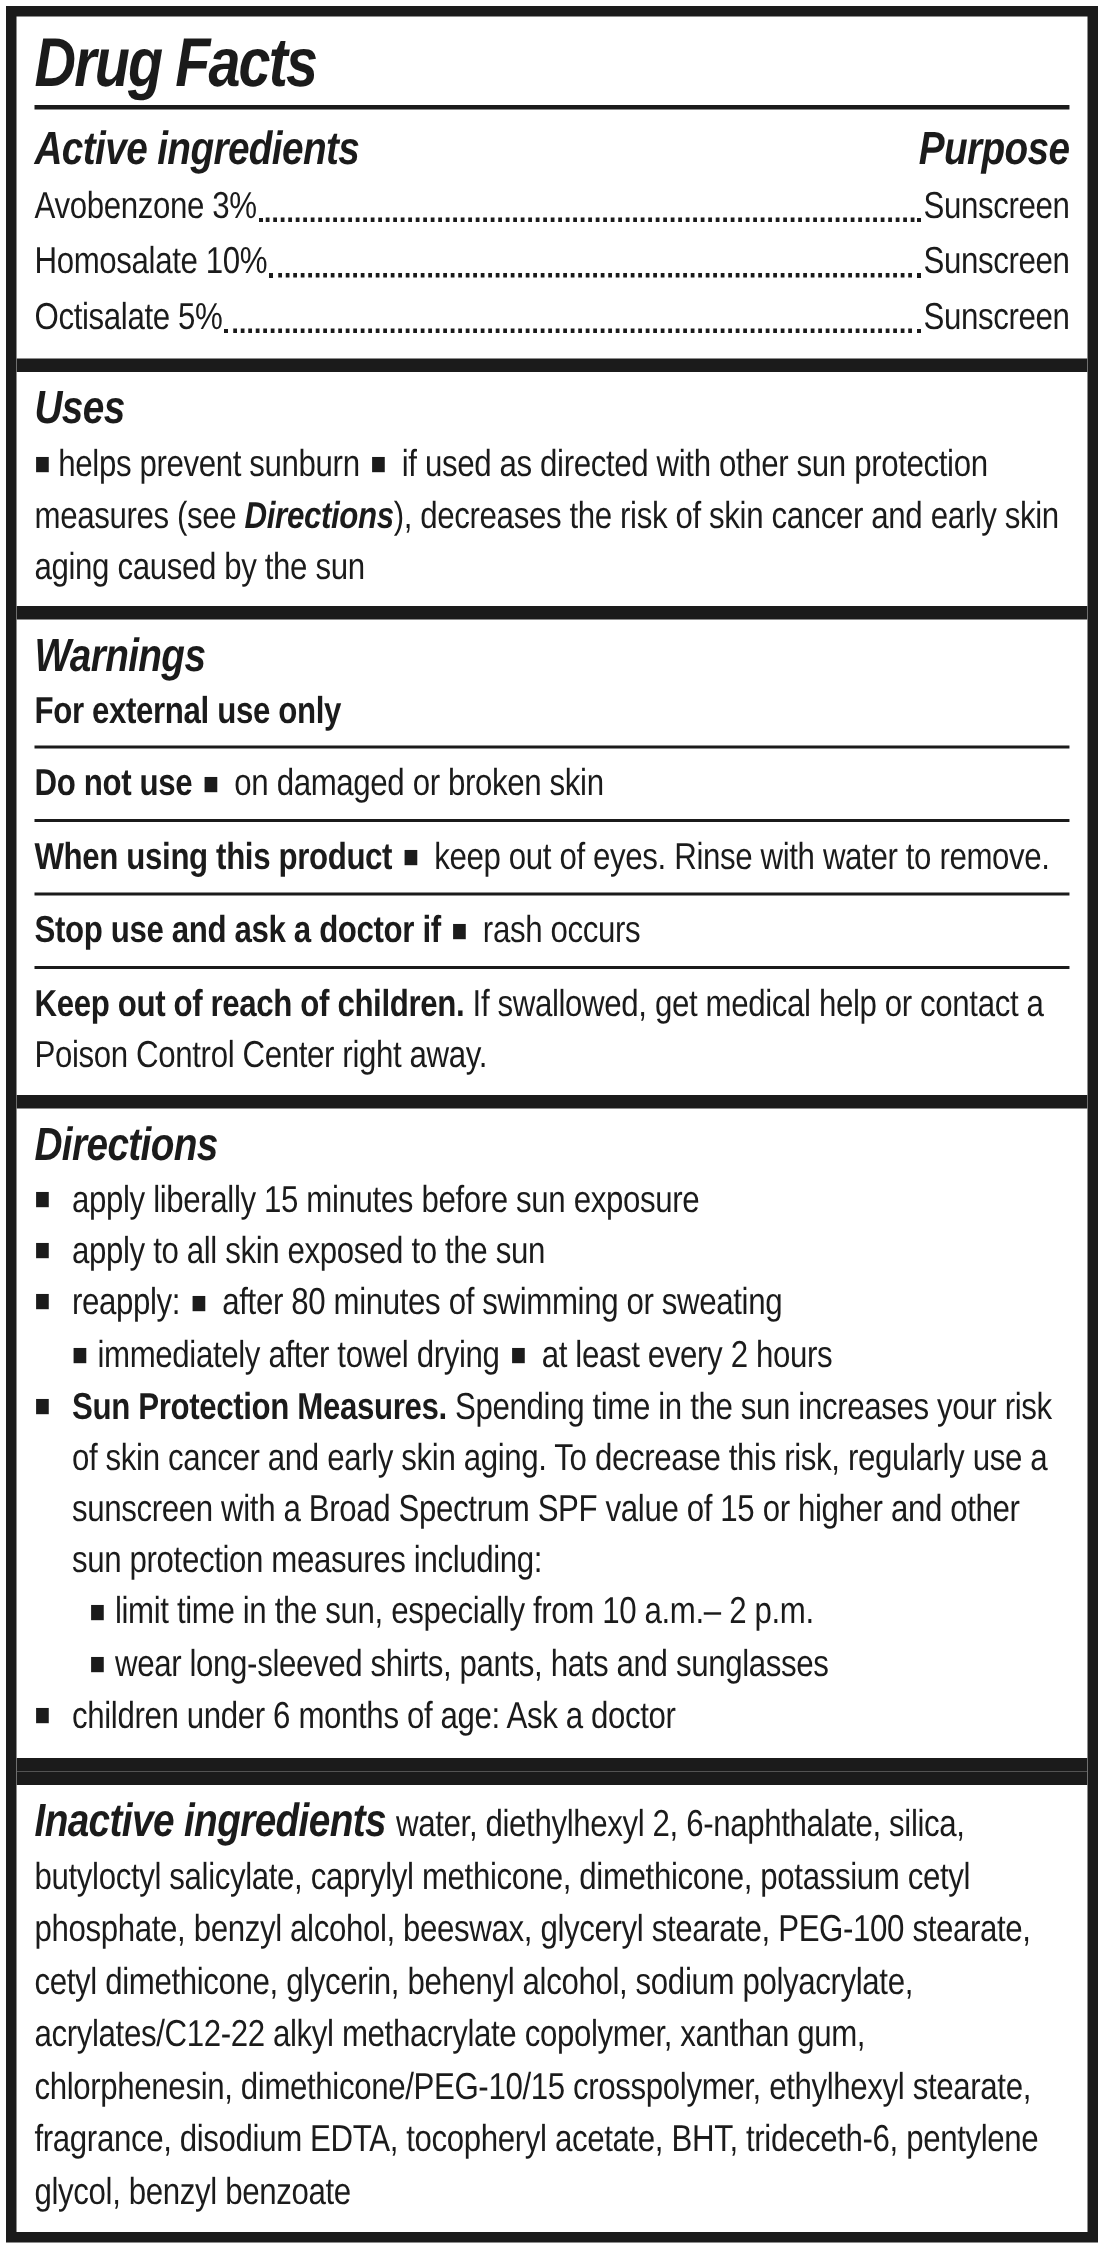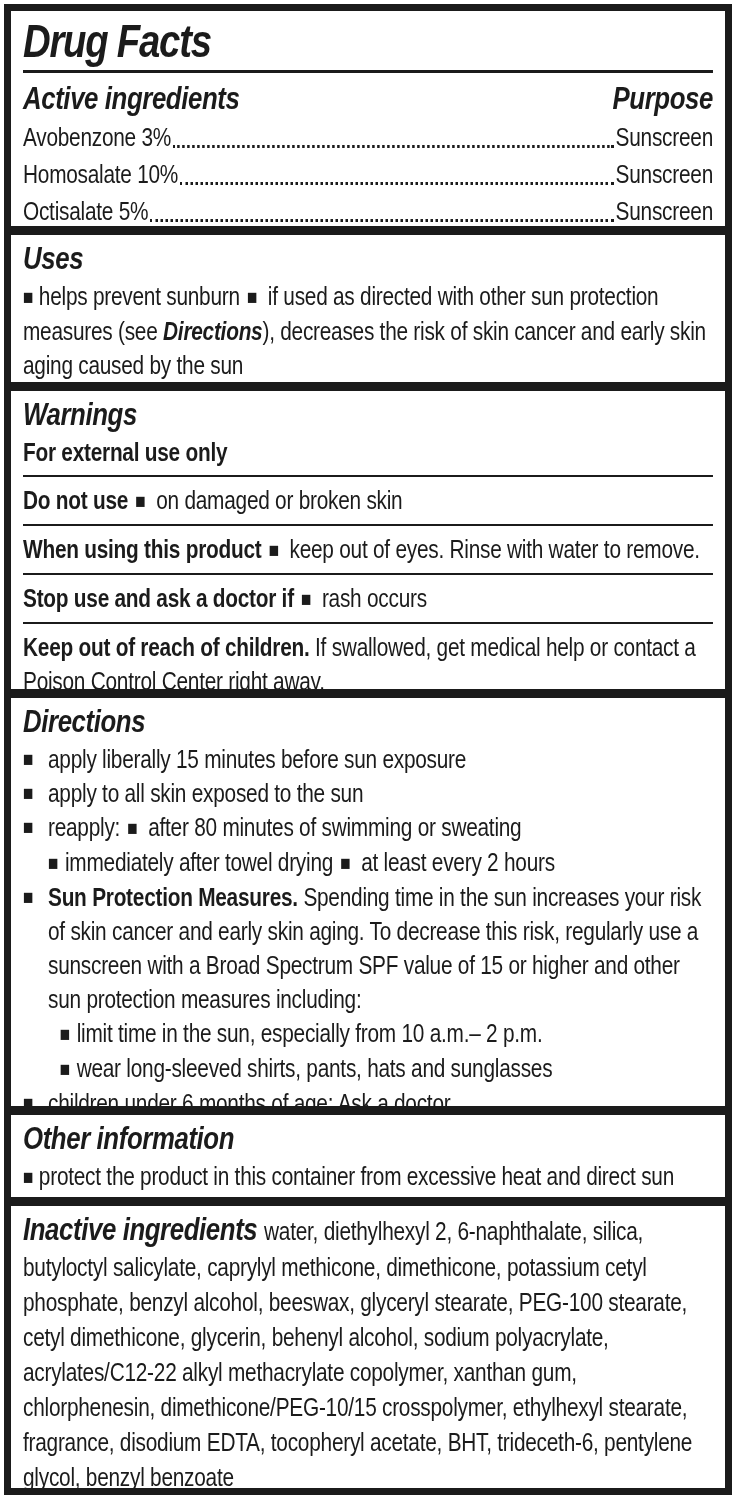--- a/index.html
+++ b/index.html
@@ -236,29 +236,20 @@
 
         <div class="li body-text">
           <span class="bcol bullet">■</span>
           <span class="tcol">children under 6 months of age: Ask a doctor</span>
         </div>
       </div>
     </div>
 
     <div class="bar"></div>
 
-    <div class="sec" style="flex-grow:86">
-      <div class="cond">
-        <div class="h2">Other information</div>
-        <div class="body-text">
-          <span class="bullet">■</span>
-          <span>protect the product in this container from excessive heat and direct sun</span>
-        </div>
-      </div>
-    </div>
 
     <div class="bar"></div>
 
     <div class="sec" style="flex-grow:227">
       <div class="cond">
         <div class="body-text" style="line-height:35px">
           <span class="h2" style="white-space:normal">Inactive ingredients </span>
           <span>water, diethylhexyl 2, 6-naphthalate, silica, butyloctyl salicylate, caprylyl methicone, dimethicone, potassium cetyl phosphate, benzyl alcohol, beeswax, glyceryl stearate, PEG-100 stearate, cetyl dimethicone, glycerin, behenyl alcohol, sodium polyacrylate, acrylates/C12-22 alkyl methacrylate copolymer, xanthan gum, chlorphenesin, dimethicone/PEG-10/15 crosspolymer, ethylhexyl stearate, fragrance, disodium EDTA, tocopheryl acetate, BHT, trideceth-6, pentylene glycol, benzyl benzoate</span>
         </div>
       </div>

